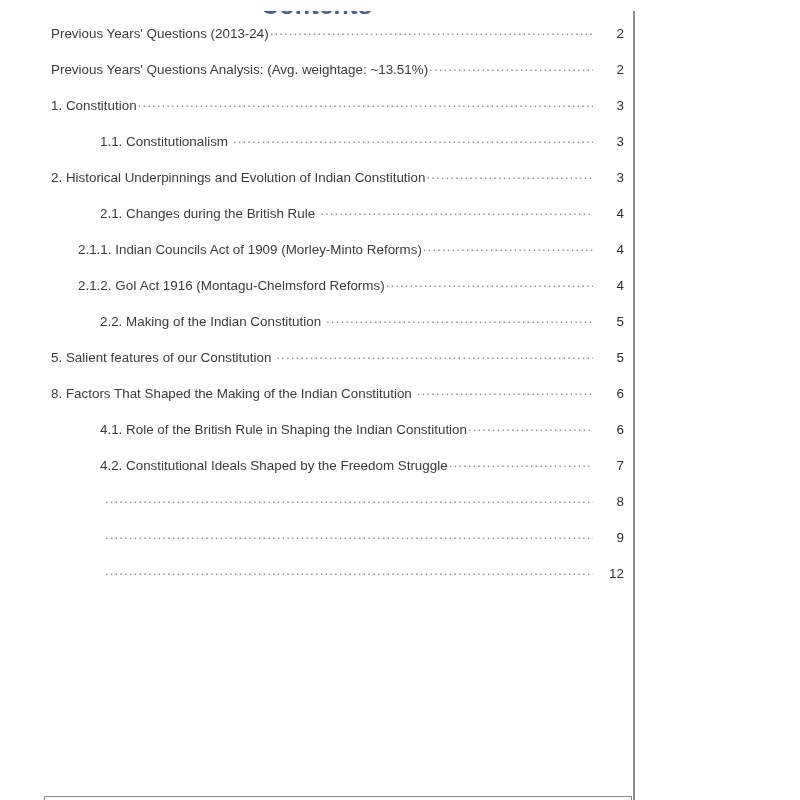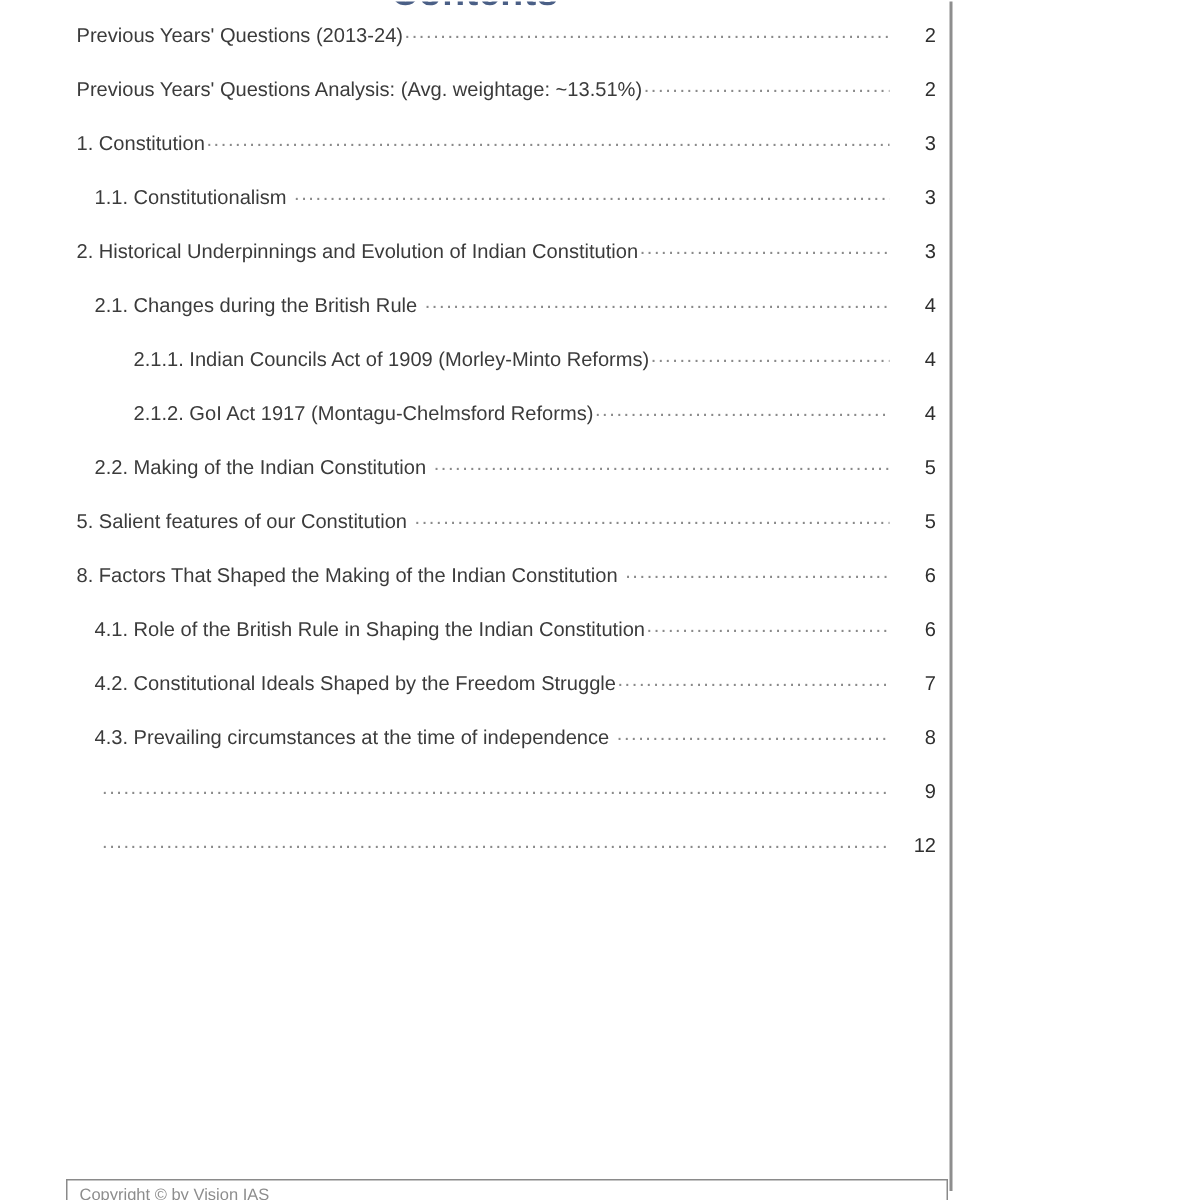--- a/index.html
+++ b/index.html
@@ -12,21 +12,21 @@
     background: #ffffff;
     font-family: "Liberation Sans", sans-serif;
     overflow: hidden;
     position: relative;
   }
 
   
   #page {
     position: absolute;
     left: 0;
-    top: 1px;
+    top: 11px;
     width: 800px;
     height: 744px;
     background: #ffffff;
     border-radius: 24px;
   }
 
   
   #page-right-rule {
     position: absolute;
     left: 633px;
@@ -105,22 +105,22 @@
     flex: 0 0 auto;
     width: 30px;
     text-align: right;
     color: #2f2f2f;
     font-size: 13.4px;
     padding-right: 9px;
   }
 
   
   .lvl-0 { padding-left: 51px; }
-  .lvl-1 { padding-left: 63px; }
-  .lvl-2 { padding-left: 78px; margin-left: 11px; }
+  .lvl-1 { padding-left: 100px; }
+  .lvl-2 { padding-left: 78px; }
 
   
   .gap .toc-leader { margin-left: 5px; }
 
   
   #footer-box {
     position: absolute;
     left: 44px;
     top: 785px;
     width: 588px;
@@ -179,21 +179,21 @@
         <span class="toc-text">2.1. Changes during the British Rule</span>
         <span class="toc-leader"></span>
         <span class="toc-page">4</span>
       </div>
       <div class="toc-entry lvl-2">
         <span class="toc-text">2.1.1. Indian Councils Act of 1909 (Morley-Minto Reforms)</span>
         <span class="toc-leader"></span>
         <span class="toc-page">4</span>
       </div>
       <div class="toc-entry lvl-2">
-        <span class="toc-text">2.1.2. GoI Act 1917 (Montagu-Chelmsford Reforms)</span>
+        <span class="toc-text">2.1.2. GoI Act 1916 (Montagu-Chelmsford Reforms)</span>
         <span class="toc-leader"></span>
         <span class="toc-page">4</span>
       </div>
       <div class="toc-entry lvl-1 gap">
         <span class="toc-text">2.2. Making of the Indian Constitution</span>
         <span class="toc-leader"></span>
         <span class="toc-page">5</span>
       </div>
       <div class="toc-entry lvl-0 gap">
         <span class="toc-text">5. Salient features of our Constitution</span>
@@ -209,21 +209,20 @@
         <span class="toc-text">4.1. Role of the British Rule in Shaping the Indian Constitution</span>
         <span class="toc-leader"></span>
         <span class="toc-page">6</span>
       </div>
       <div class="toc-entry lvl-1">
         <span class="toc-text">4.2. Constitutional Ideals Shaped by the Freedom Struggle</span>
         <span class="toc-leader"></span>
         <span class="toc-page">7</span>
       </div>
       <div class="toc-entry lvl-1 gap">
-        <span class="toc-text">4.3. Prevailing circumstances at the time of independence</span>
         <span class="toc-leader"></span>
         <span class="toc-page">8</span>
       </div>
       <div class="toc-entry lvl-1 gap">
         <span class="toc-leader"></span>
         <span class="toc-page">9</span>
       </div>
       <div class="toc-entry lvl-1 gap">
         <span class="toc-leader"></span>
         <span class="toc-page">12</span>

